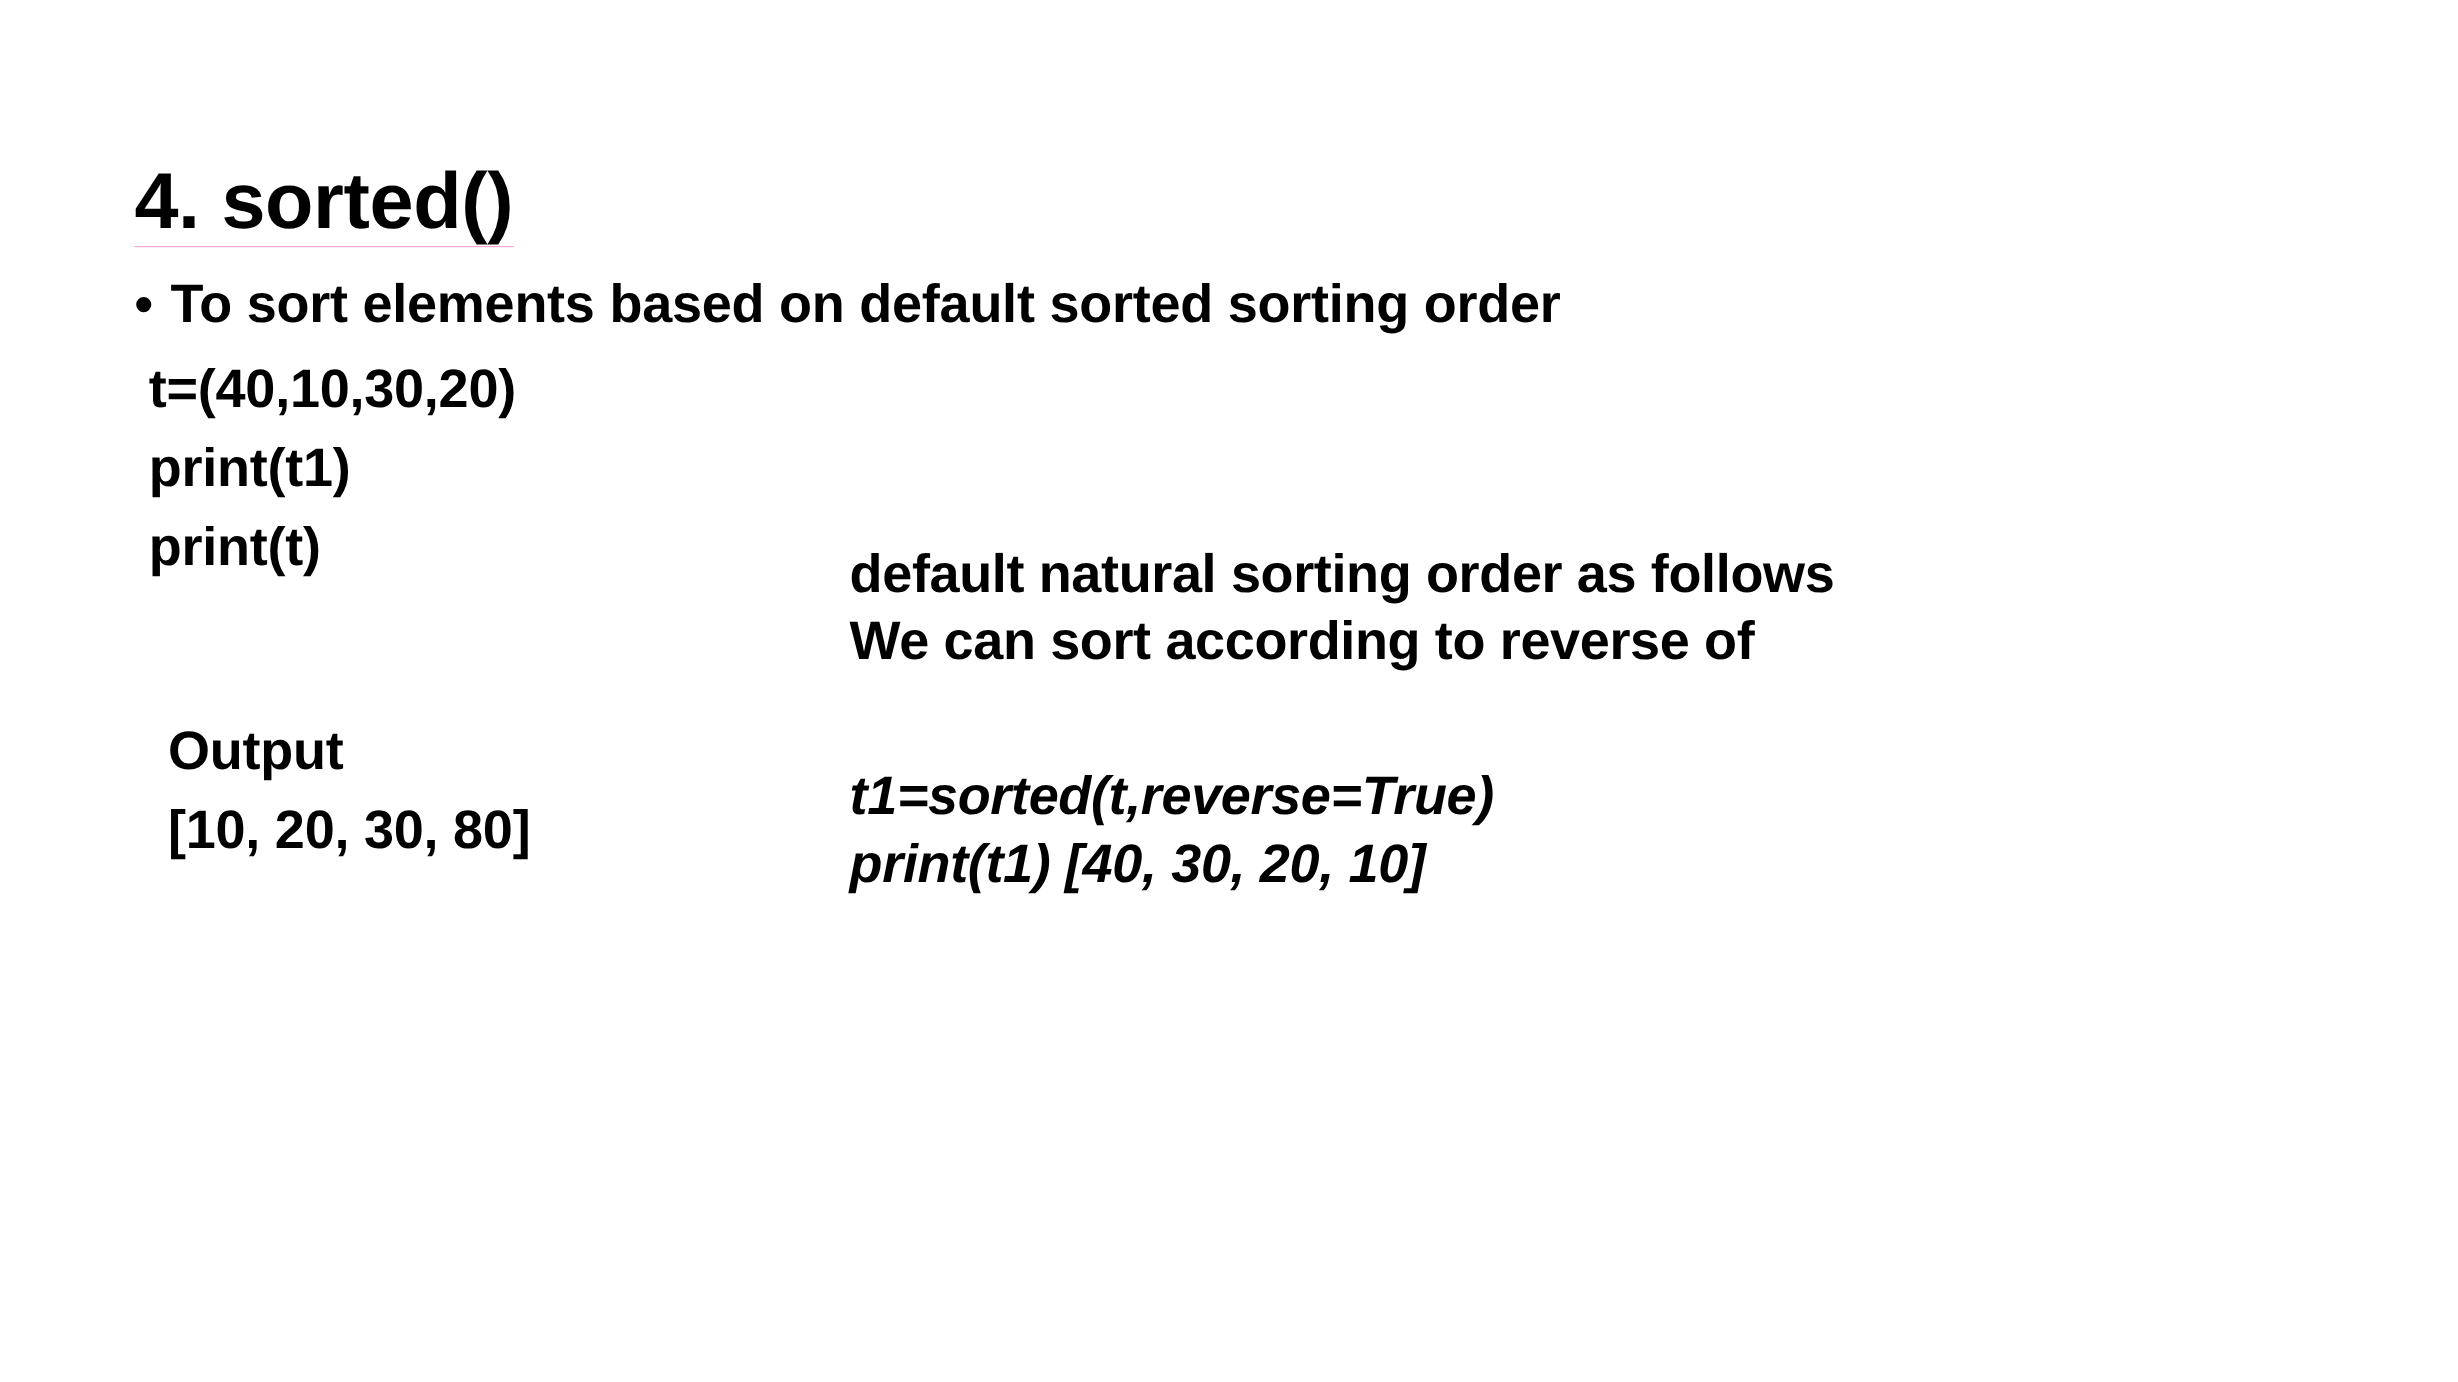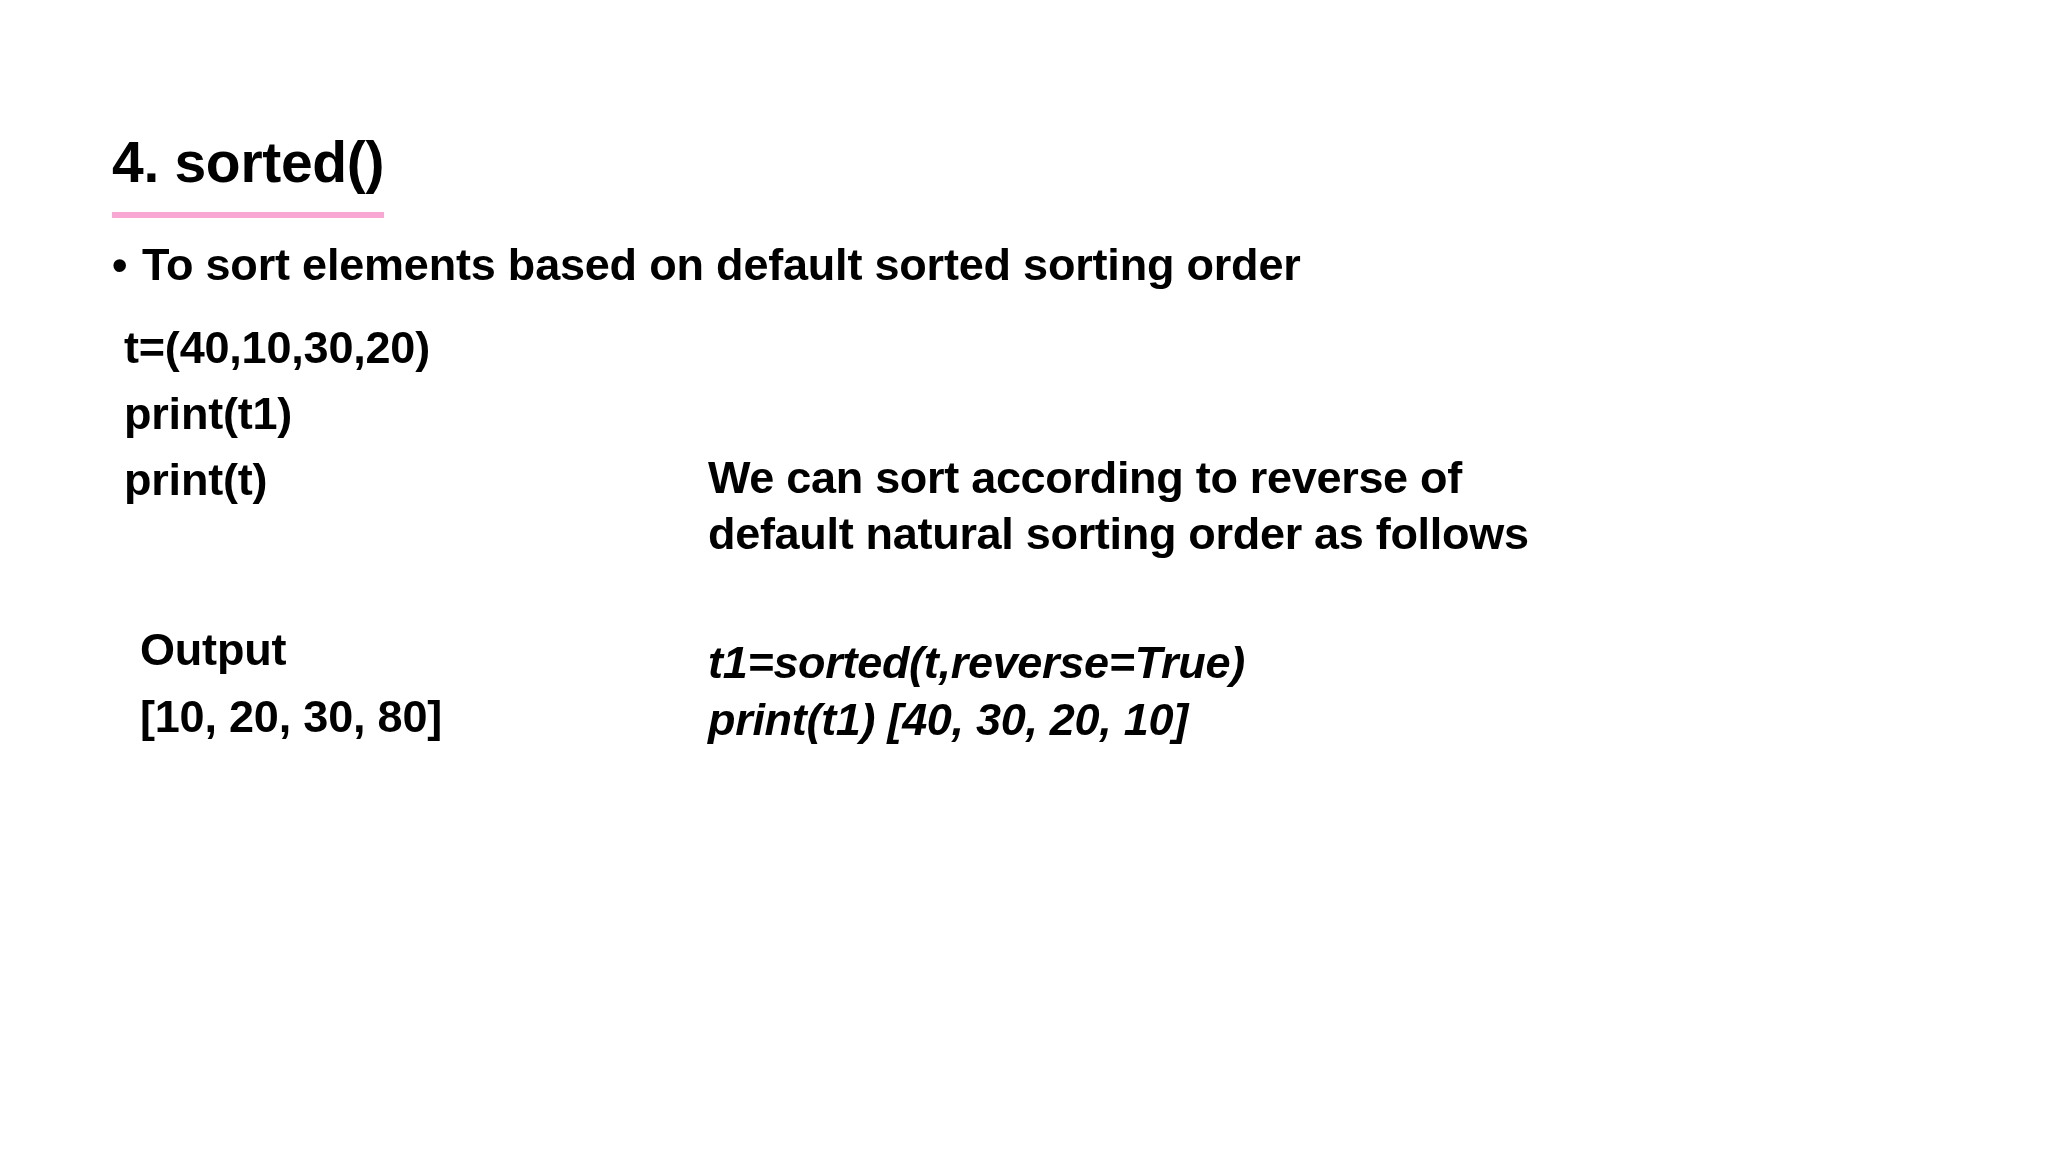--- a/index.html
+++ b/index.html
@@ -24,27 +24,27 @@
 
   
   .left-col {
     position: absolute;
     left: 112px;
     top: 132px;
     width: 600px;
   }
 
   .slide-title {
-    font-size: 57px;
+    font-size: 66px;
     font-weight: bold;
     line-height: 1.08;
     letter-spacing: -0.3px;
     display: inline-block;
-    border-bottom: 6px solid #f9a8d4;
-    padding-bottom: 18px;
+    border-bottom: 1px solid #f9a8d4;
+    padding-bottom: 2px;
     white-space: nowrap;
   }
 
   .bullet-row {
     display: flex;
     align-items: baseline;
     margin-top: 22px;
     white-space: nowrap;
   }
   .bullet-dot {
@@ -57,21 +57,21 @@
     text-align: left;
   }
   .bullet-text {
     font-size: 45px;
     font-weight: bold;
     line-height: 1.12;
     letter-spacing: -0.2px;
   }
 
   .code-block {
-    margin-top: 25px;
+    margin-top: 12px;
     margin-left: 12px;
   }
   .code-line {
     font-size: 45px;
     font-weight: bold;
     line-height: 1.47;
     letter-spacing: -0.2px;
     white-space: pre;
   }
 
@@ -141,22 +141,22 @@
 
     <div class="output-block">
       <div class="output-label">Output</div>
       <div class="output-line">[10, 20, 30, 80]</div>
     </div>
 
   </div>
 
   <div class="right-col">
 
+    <div class="note-line">default natural sorting order as follows</div>
     <div class="note-line">We can sort according to reverse of</div>
-    <div class="note-line">default natural sorting order as follows</div>
 
     <div class="right-code">
       <div class="right-code-line">t1=sorted(t,reverse=True)</div>
       <div class="right-code-line">print(t1) [40, 30, 20, 10]</div>
     </div>
 
   </div>
 
 </div>
 

